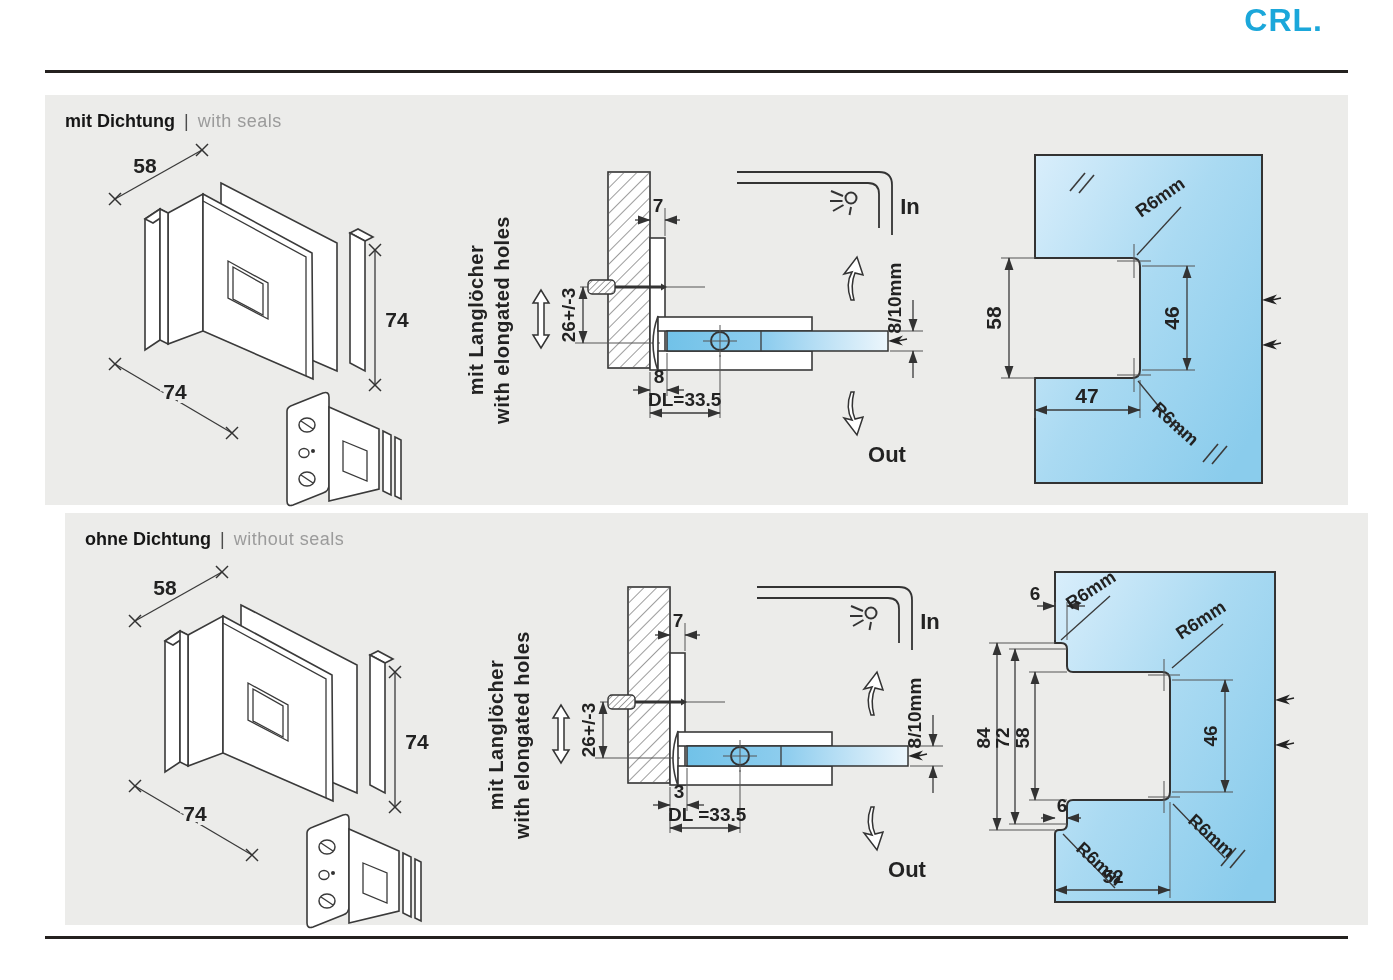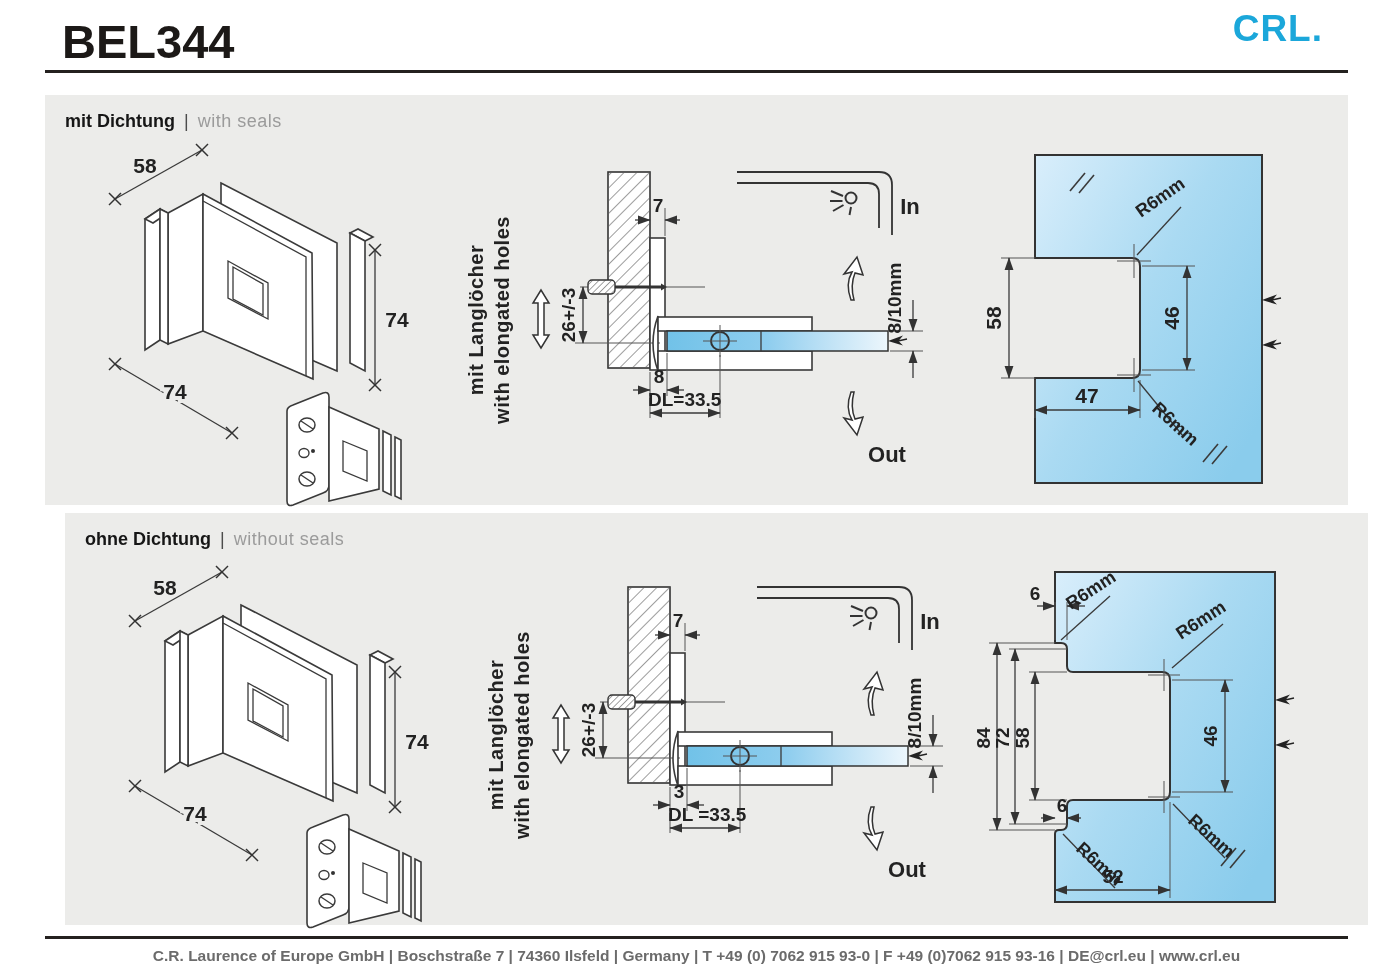--- a/index.html
+++ b/index.html
@@ -1,18 +1,18 @@
 <!DOCTYPE html>
 <html><head>
 <meta charset="utf-8">
 <style>
   html,body{margin:0;padding:0;background:#ffffff;font-family:"Liberation Sans",sans-serif;}
   .page{position:relative;width:1393px;height:980px;background:#fff;overflow:hidden;}
   .title{position:absolute;left:62px;top:14px;font-size:47px;font-weight:800;letter-spacing:0px;color:#1c1917;}
-  .logo{position:absolute;right:70px;top:8px;font-size:37px;font-weight:800;color:#1ba7da;letter-spacing:1px;}
+  .logo{position:absolute;right:70px;top:2px;font-size:32px;font-weight:800;color:#1ba7da;letter-spacing:1px;}
   .rule{position:absolute;left:45px;width:1303px;height:3px;background:#24211f;}
   .rule.top{top:70px;}
   .rule.bottom{top:936px;}
   .panel{position:absolute;left:45px;width:1303px;background:#ececea;}
   .panel.p1{top:95px;height:410px;}
   .panel.p2{top:513px;height:412px;margin-left:20px;}
   .panel-heading{position:absolute;left:20px;top:16px;font-size:18px;}
   .hd-de{font-weight:700;color:#161616;}
   .hd-sep{font-weight:400;color:#4c4c4c;padding:0 4px;}
   .hd-en{font-weight:400;color:#9b9b9b;letter-spacing:0.5px;}
@@ -103,21 +103,20 @@
         <ellipse cx="20" cy="36" rx="8" ry="7" fill="#fff" stroke="#3a3a3a" stroke-width="1.5"></ellipse>
         <line x1="14" y1="32" x2="26" y2="40" stroke="#3a3a3a" stroke-width="1.4"></line>
         <ellipse cx="17" cy="64" rx="5" ry="4.5" fill="#fff" stroke="#3a3a3a" stroke-width="1.4"></ellipse>
         <circle cx="26" cy="62" r="2" fill="#333"></circle>
         <ellipse cx="20" cy="90" rx="8" ry="7" fill="#fff" stroke="#3a3a3a" stroke-width="1.5"></ellipse>
         <line x1="14" y1="86" x2="26" y2="94" stroke="#3a3a3a" stroke-width="1.4"></line>
       </g>
     </defs>
   </svg>
 
-  <div class="title">BEL344</div>
   <div class="logo">CRL.</div>
   <div class="rule top"></div>
 
   <div class="panel p1">
     <div class="panel-heading">
       <span class="hd-de">mit Dichtung</span>
       <span class="hd-sep">|</span>
       <span class="hd-en">with seals</span>
     </div>
 
@@ -424,14 +423,13 @@
           <line class="ln" x1="88" y1="274" x2="140" y2="328"></line>
           <text class="rlab" transform="translate(100,290) rotate(42)">R6mm</text>
         </g>
         <use href="#edgeArr" transform="translate(300,140)"></use>
         <use href="#edgeArr" transform="translate(300,185)"></use>
       </svg>
     </div>
   </div>
 
   <div class="rule bottom"></div>
-  <div class="footer-text">C.R. Laurence of Europe GmbH | Boschstraße 7 | 74360 Ilsfeld | Germany | T +49 (0) 7062 915 93-0 | F +49 (0)7062 915 93-16 | DE@crl.eu | www.crl.eu</div>
 </div>
 
 </body></html>

